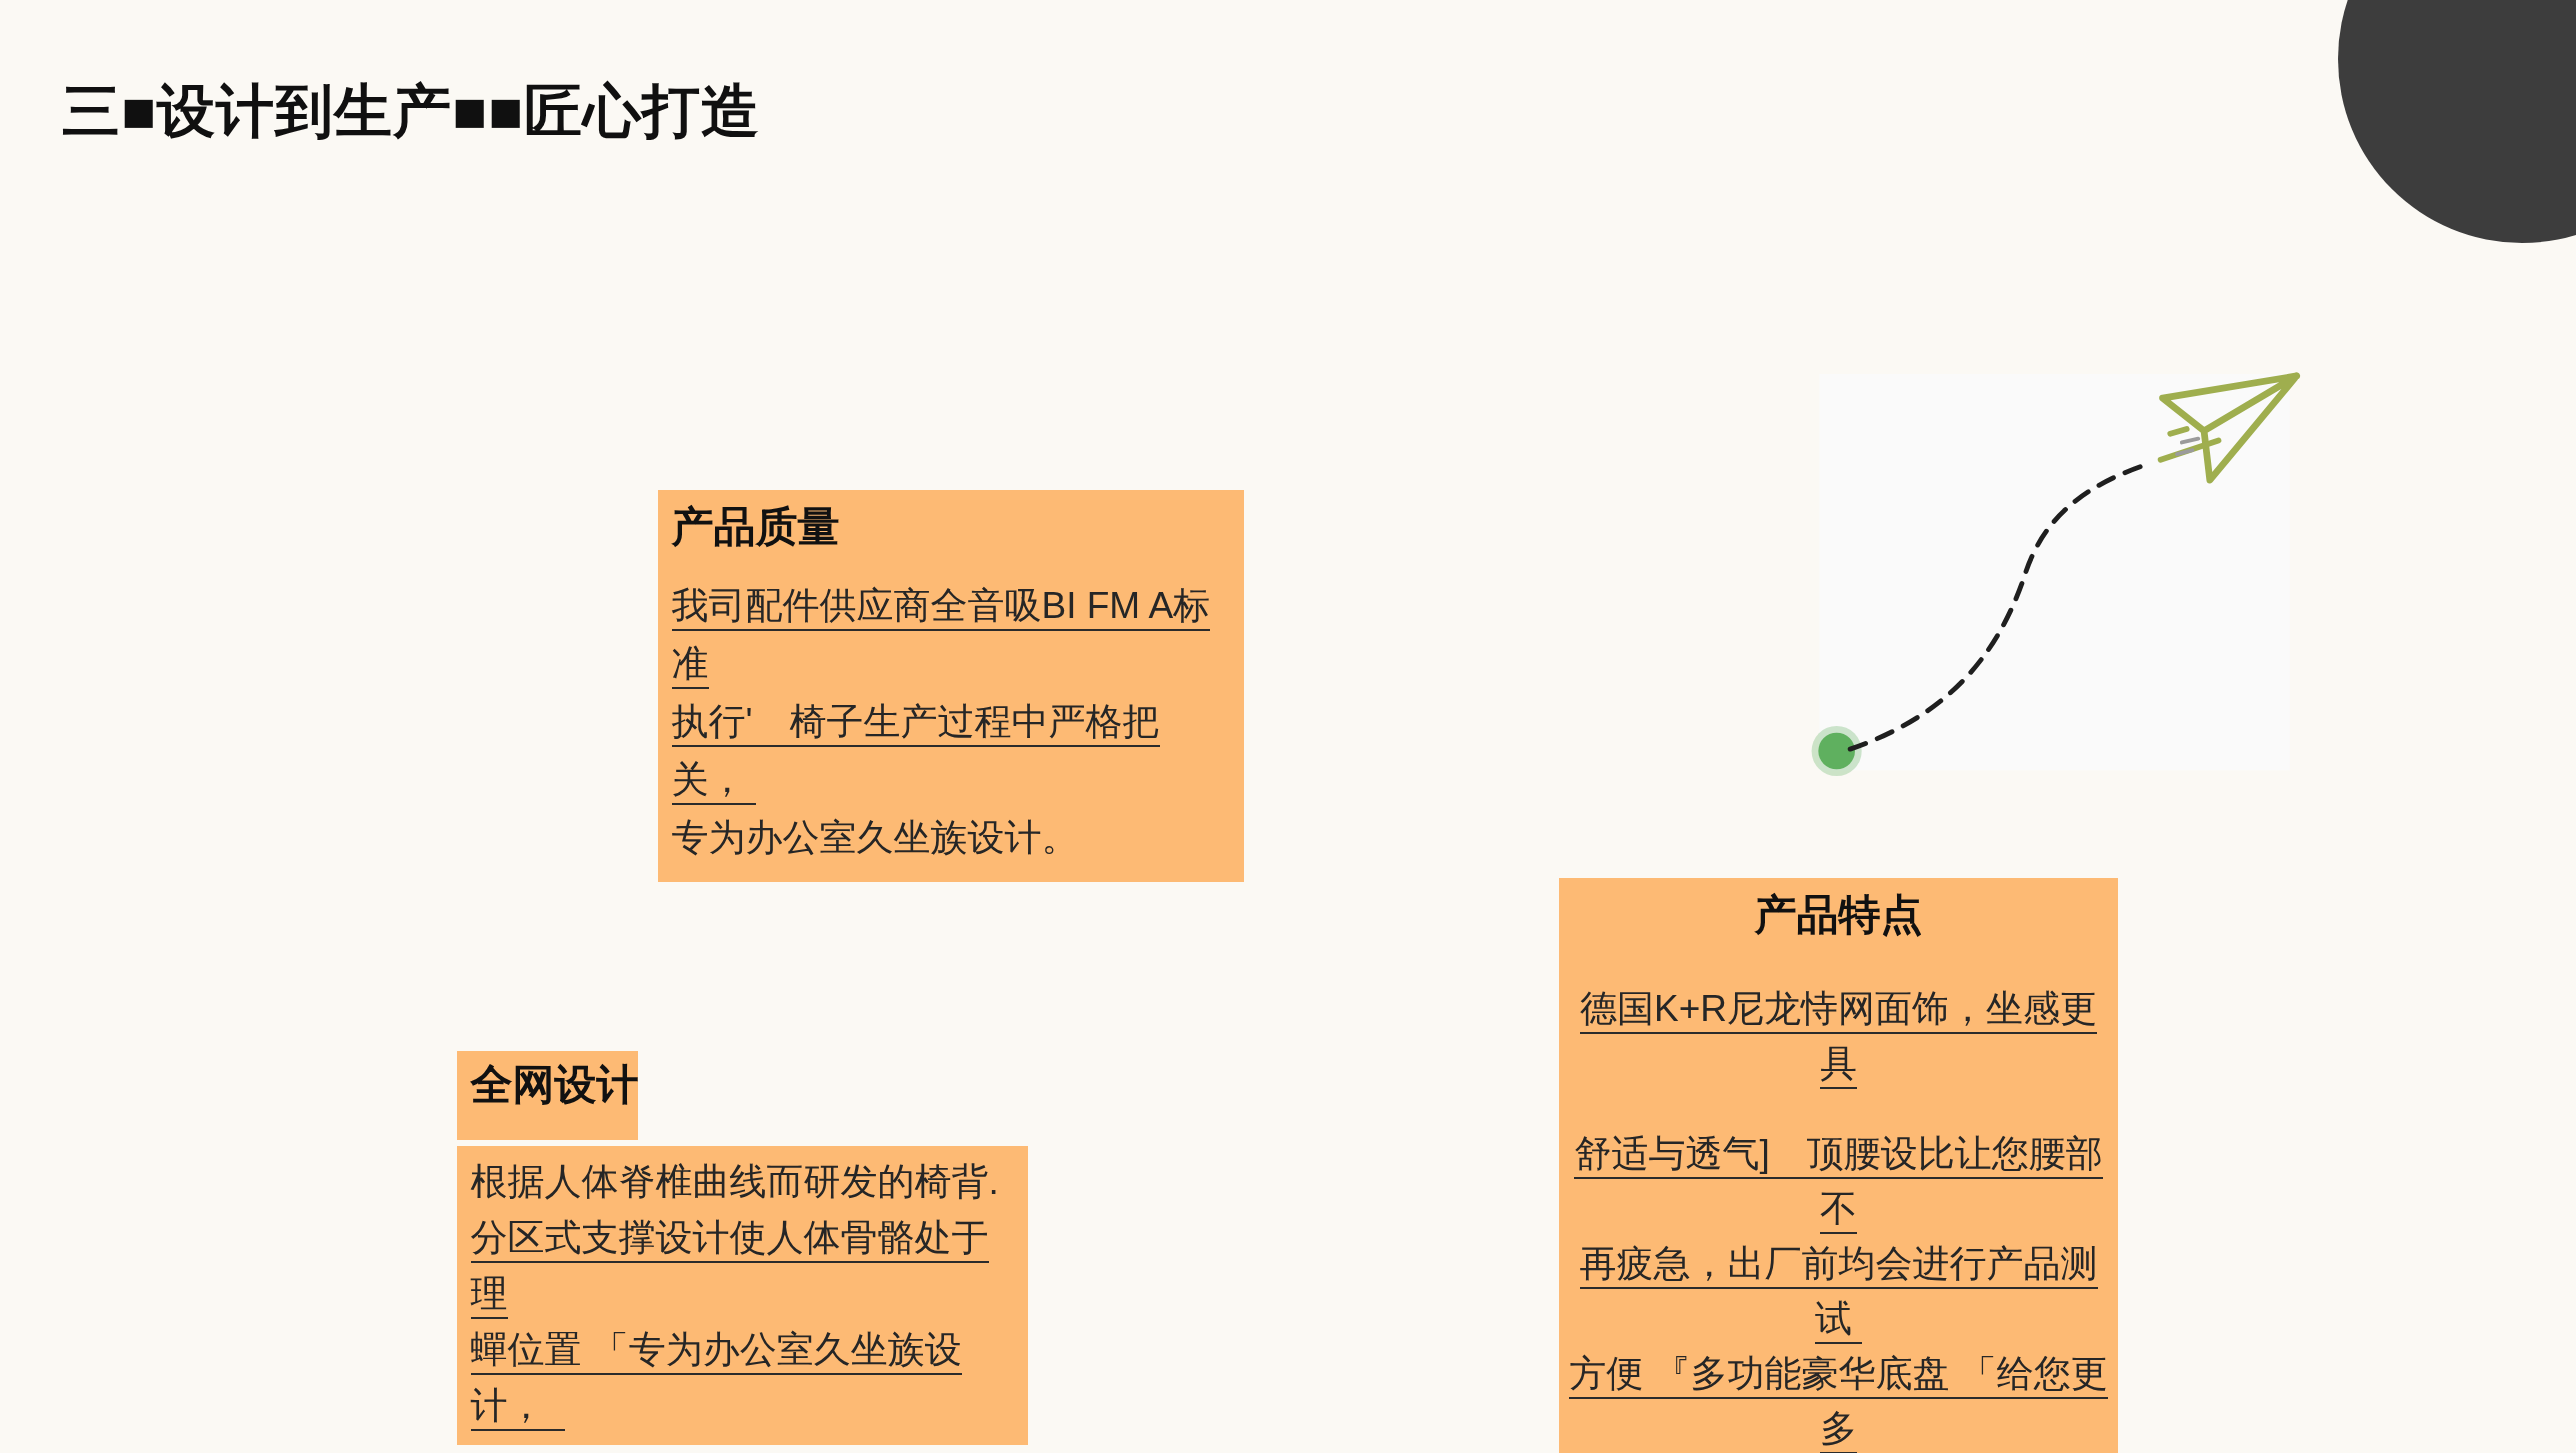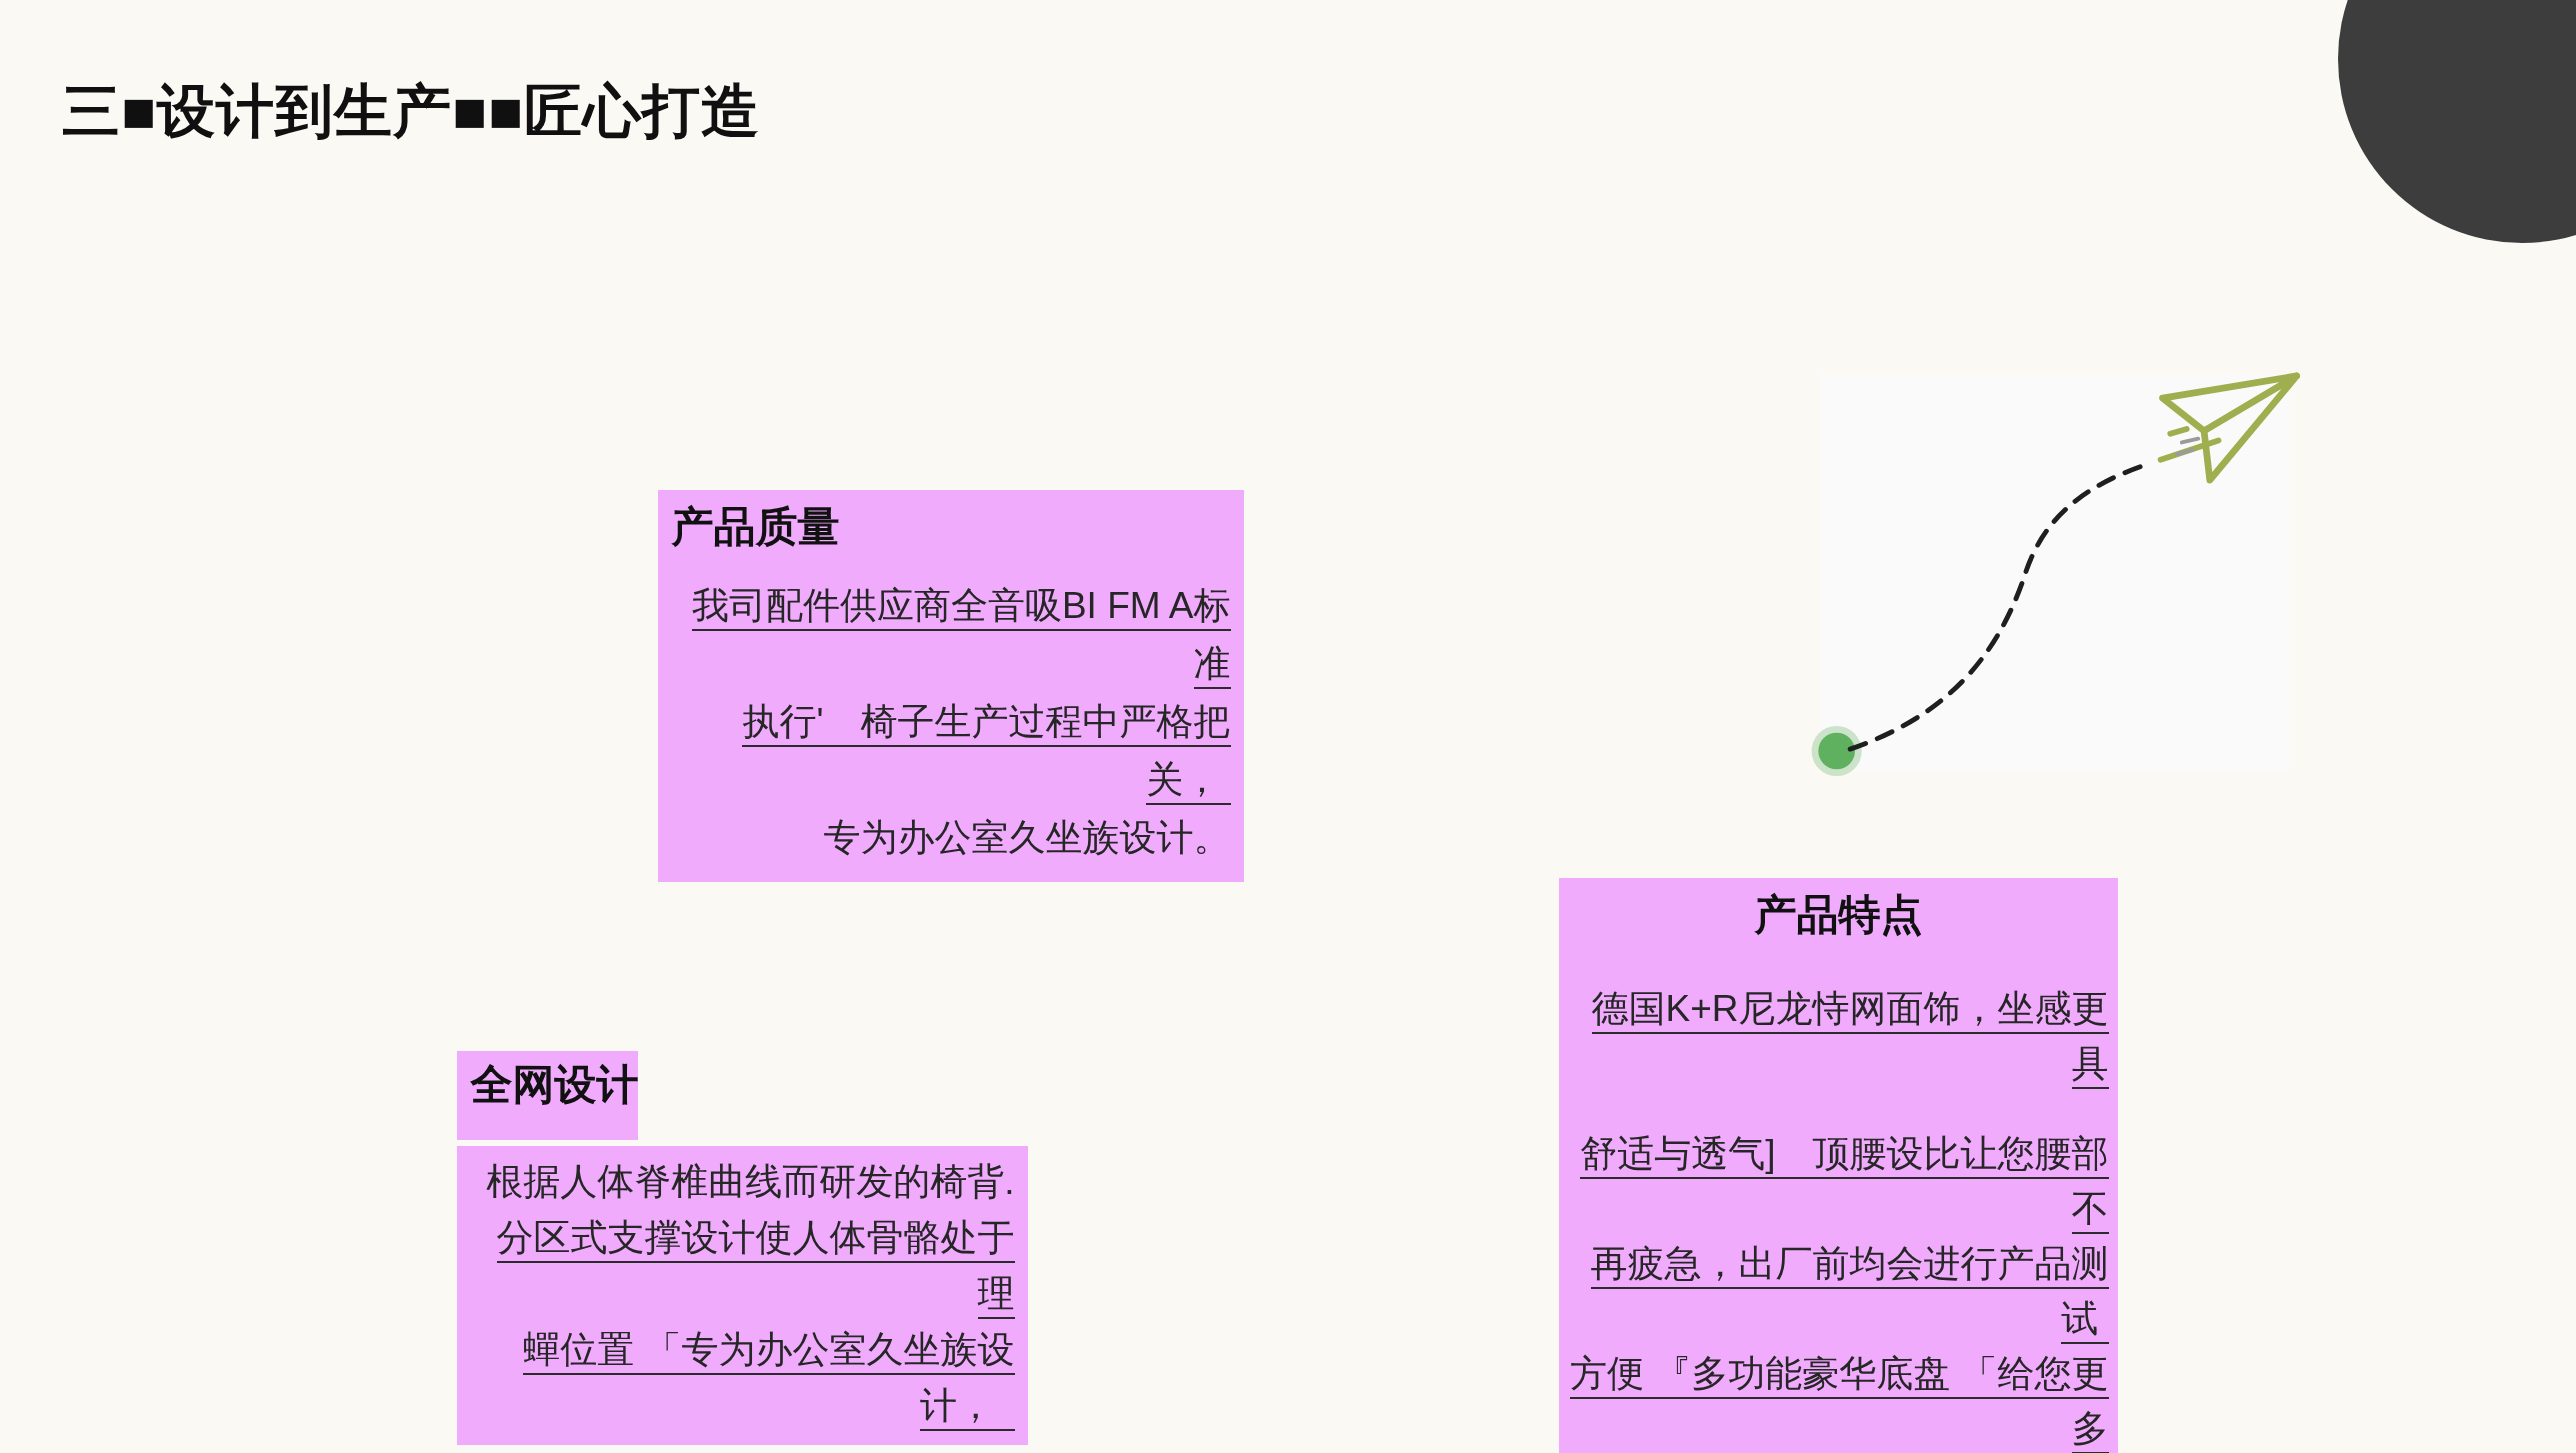--- a/index.html
+++ b/index.html
@@ -12,36 +12,35 @@
   .page-title{
     position:absolute;left:62px;top:79px;
     font-family:"Liberation Serif","DejaVu Serif",serif;
     font-weight:700;font-size:58px;line-height:66px;color:#101010;
     letter-spacing:1px;white-space:pre;
   }
   .corner-circle{
     position:absolute;left:2338px;top:-125px;width:368px;height:368px;
     border-radius:50%;
   }
-  .box{position:absolute;background:#f0abfc;}
+  .box{position:absolute;background:#fdba74;}
   .box-quality{left:658px;top:490px;width:559px;padding:7.7px 13.5px 15.4px 13.5px;}
   .box-features{left:1559px;top:878px;width:540px;padding:7.7px 9.6px 13.5px 9.6px;text-align:center;}
   .box-design-head{left:457px;top:1051px;width:181px;height:89px;padding:7.7px 0 0 13.5px;box-sizing:border-box;font-family:Liberation Mono, monospace;}
   .box-design-body{left:457px;top:1146px;width:571px;padding:7.7px 13.5px 11.6px 13.5px;box-sizing:border-box;}
   .blk-heading{
     font-weight:800;font-size:42px;line-height:58px;color:#111111;
     white-space:pre;
   }
   .box-quality .blk-heading{margin-bottom:21px;}
   .box-features .blk-heading{margin-bottom:17.4px;}
   .body-lines{display:block;}
   .bline{
     font-size:37px;line-height:58px;color:#262626;
     white-space:pre-wrap;
-    text-align:right;
   }
   .box-features .bline{line-height:55px;}
   .box-design-body .bline{line-height:56px;}
   .u{border-bottom:2.9px solid #2b2b2b;padding-bottom:2.9px;}
   .illo-svg{position:absolute;left:1819px;top:374px;overflow:visible;}
 </style>
 </head>
 <body>
 
 <div class="slide">

